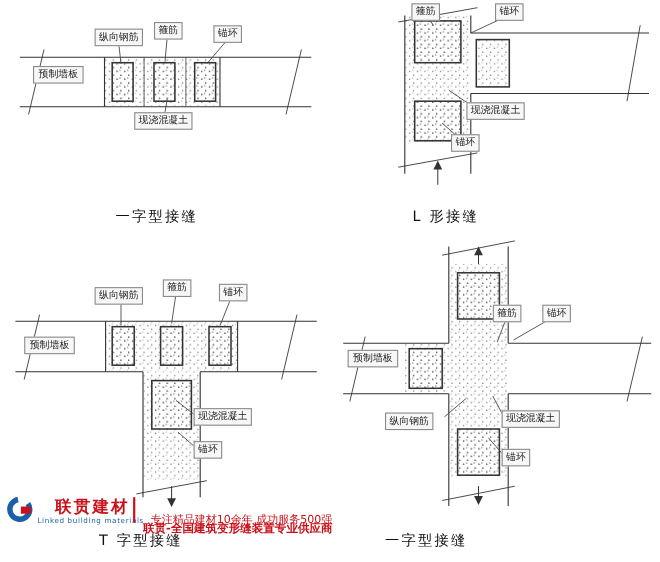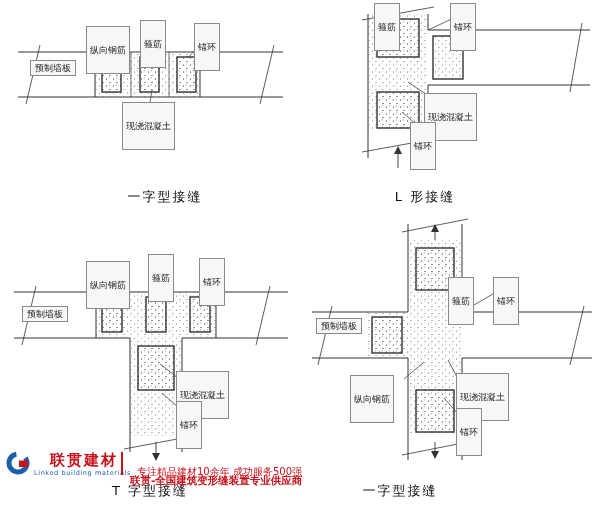--- a/index.html
+++ b/index.html
@@ -1,22 +1,22 @@
 <!DOCTYPE html>
 <html><head>
 <meta charset="utf-8">
 <style>
   html,body{margin:0;padding:0;background:#fff;}
   #canvas{position:relative;width:600px;height:511px;background:#fff;overflow:hidden;
           font-family:"DejaVu Sans",sans-serif;}
   #linework{position:absolute;left:0;top:0;}
   .lbl{position:absolute;font-size:9px;line-height:1.15;border:1px solid #8a8a8a;
-       background:#f7f7f7;color:#222;padding:18px 3px;white-space:nowrap;}
+       background:#f7f7f7;color:#222;padding:2px 3px;white-space:nowrap;}
   .panel-lbl{padding:2px 4px;}
-  .title{position:absolute;font-size:13px;color:#111;text-align:center;letter-spacing:2px;
+  .title{position:absolute;font-size:13px;color:#111;letter-spacing:2px;
          white-space:nowrap;}
   .brand-cn{position:absolute;left:34px;top:451px;font-size:15px;font-weight:bold;color:#c8111a;letter-spacing:2px;margin-left:16px;}
   .brand-en{position:absolute;left:34px;top:469px;font-size:6.5px;color:#1a5fa8;letter-spacing:0.6px;}
   .divider{position:absolute;left:121px;top:452px;width:2px;height:23px;background:#c8111a;}
   .slogan1{position:absolute;left:130px;top:474px;font-size:10.5px;font-weight:bold;color:#c8111a;}
   .slogan2{position:absolute;left:137px;top:465px;font-size:10px;color:#c8111a;}
   .figref{position:absolute;left:562px;top:487px;background:#d9d9d9;border:1px solid #bfbfbf;
           font-size:11px;color:#222;padding:2px 6px;margin-left:45px;}
   .logo{position:absolute;left:6px;top:449px;}
 </style>

